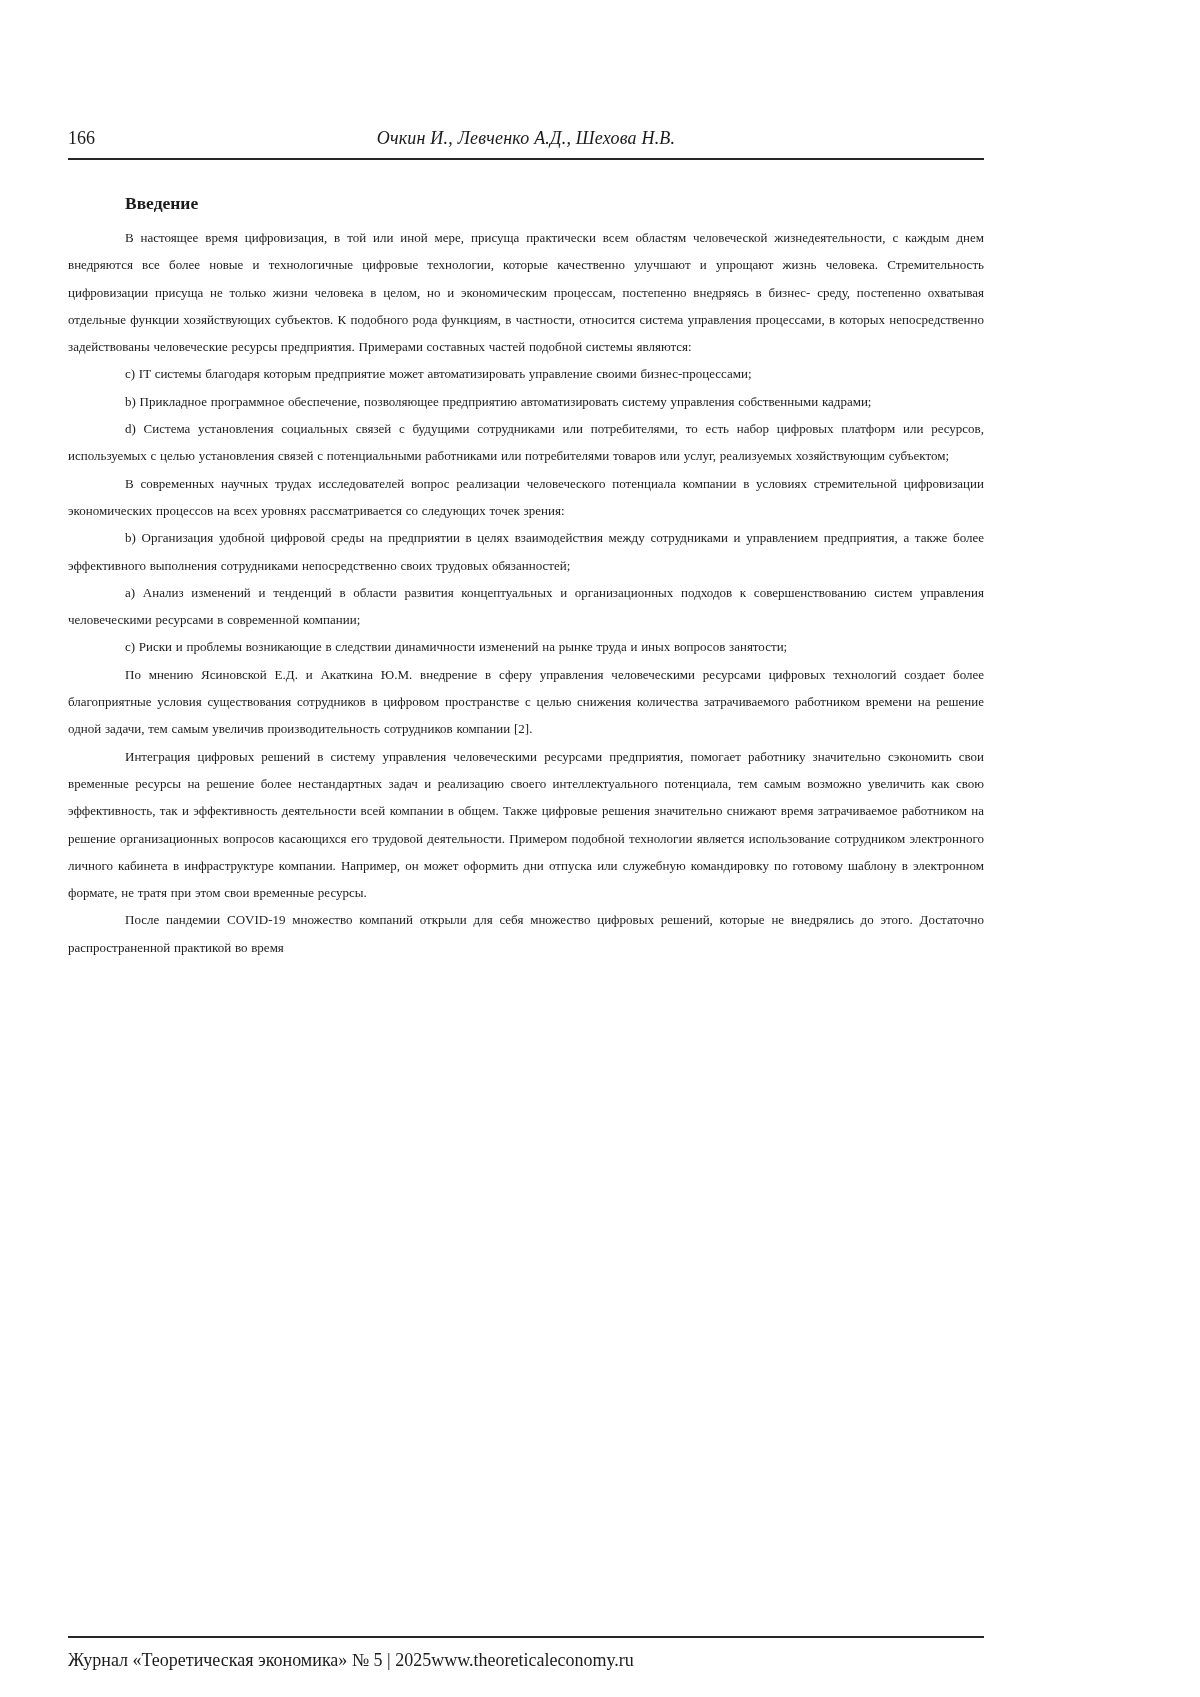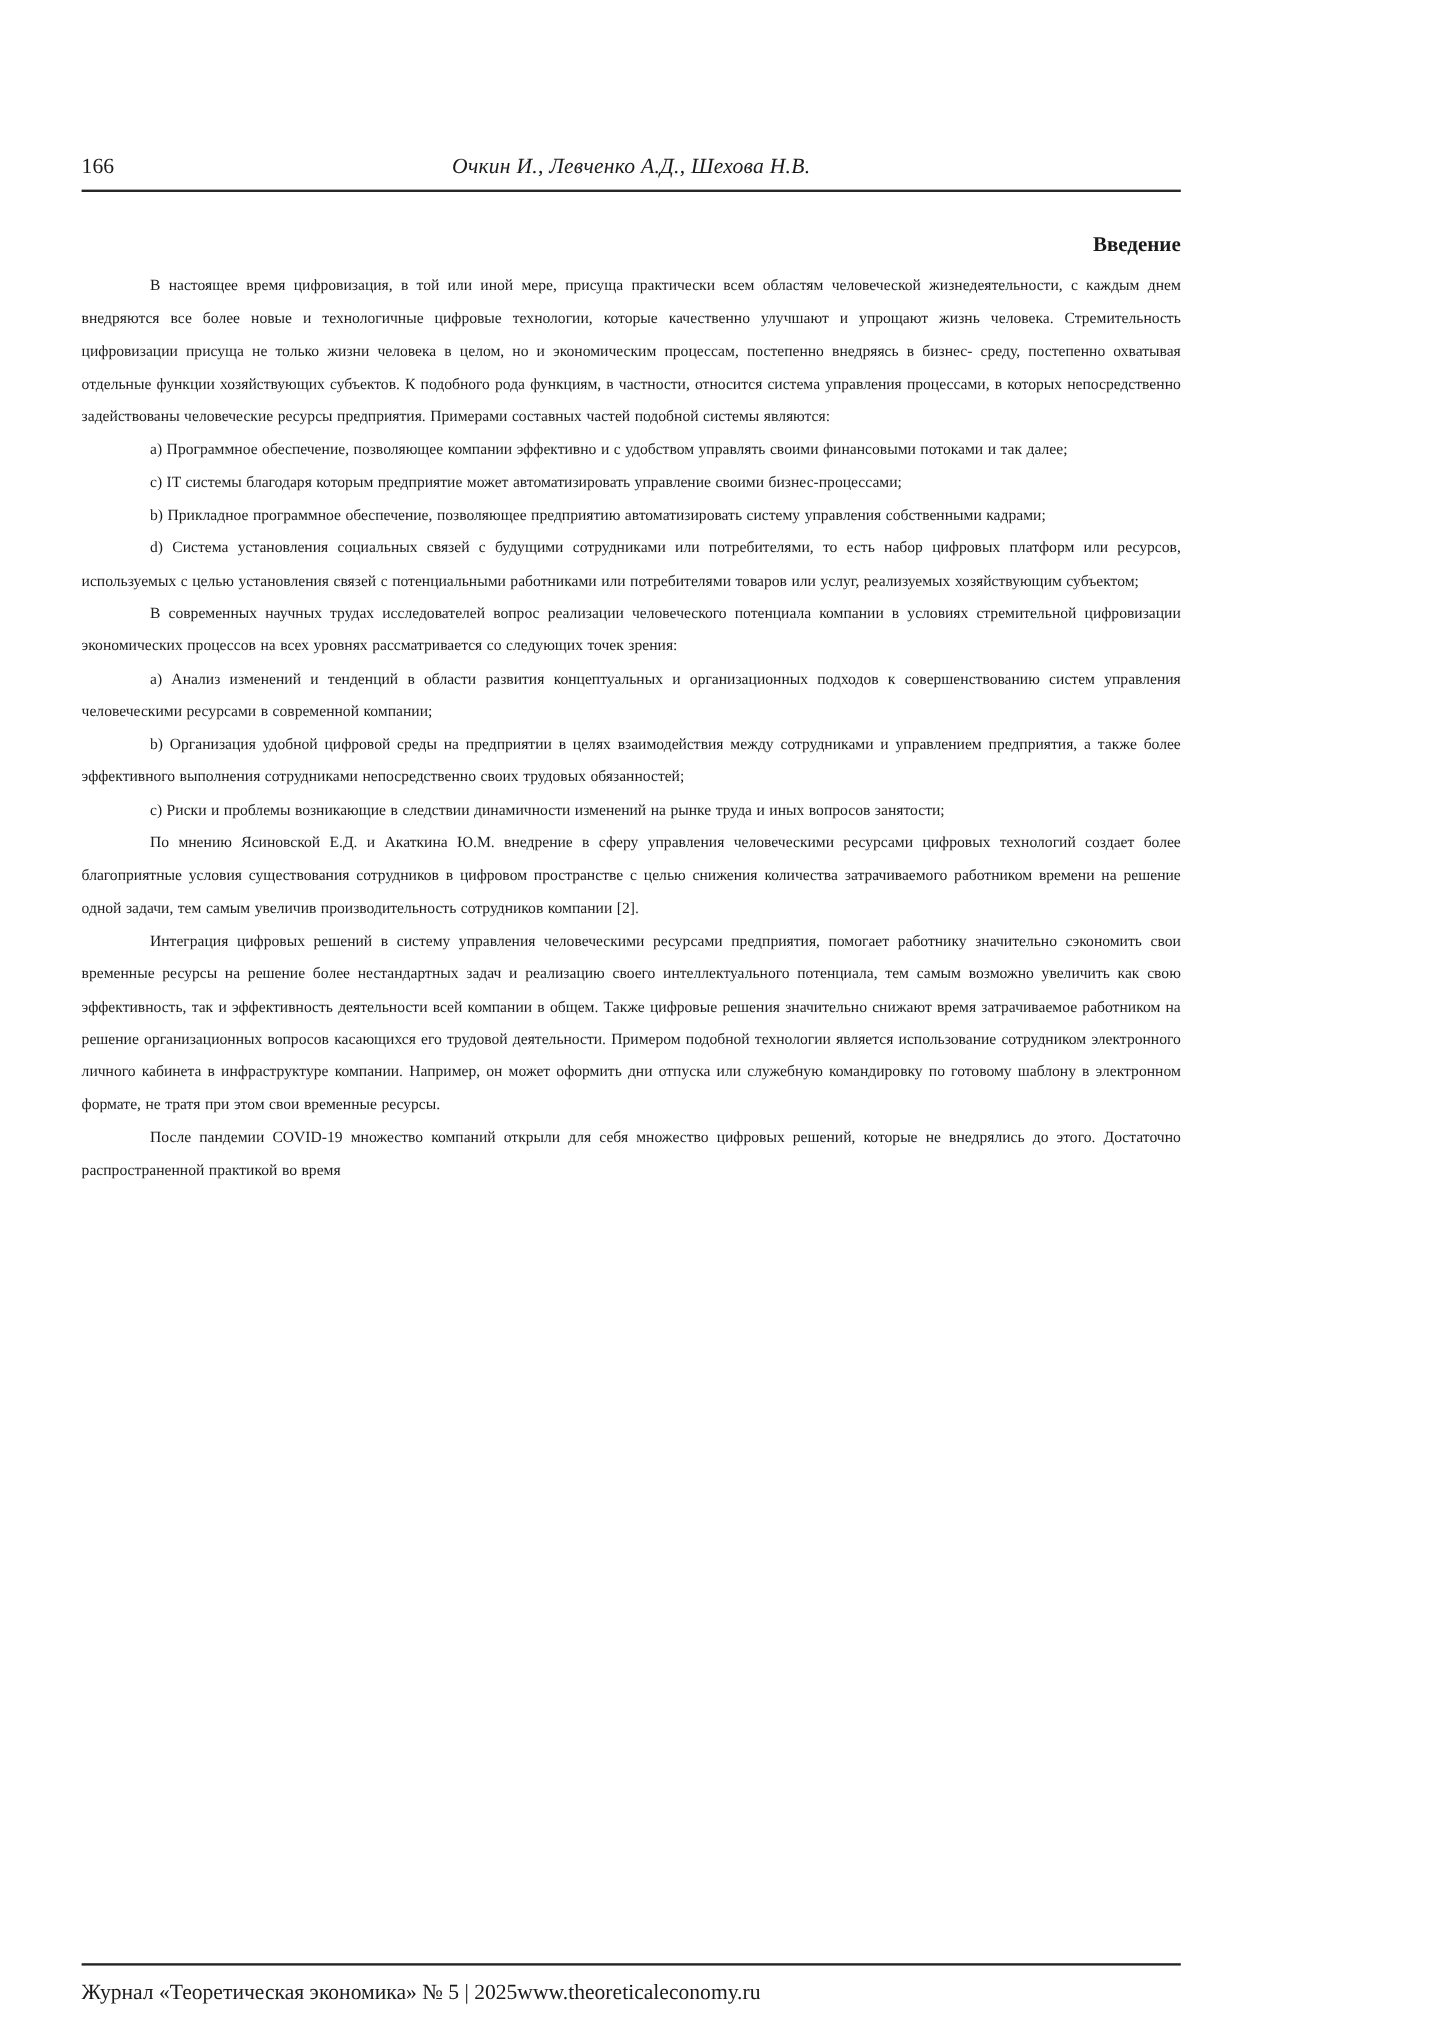--- a/index.html
+++ b/index.html
@@ -36,21 +36,20 @@
   }
   .page-body {
     margin-top: 30px;
   }
   .section-title {
     font-size: 17.5px;
     font-weight: bold;
     text-indent: 57px;
     margin-bottom: 7px;
     line-height: 27px;
-    text-align: right;
   }
   .para {
     font-size: 13px;
     line-height: 27.3px;
     text-align: justify;
     text-indent: 57px;
     word-spacing: 0.5px;
   }
   .page-footer {
     position: absolute;
@@ -72,27 +71,26 @@
   <header class="page-header">
     <span class="page-number">166</span>
     <span class="authors">Очкин И., Левченко А.Д., Шехова Н.В.</span>
     <span></span>
   </header>
 
   <main class="page-body">
     <h2 class="section-title">Введение</h2>
     <div id="paragraphs">
         <p class="para">В настоящее время цифровизация, в той или иной мере, присуща практически всем областям человеческой жизнедеятельности, с каждым днем внедряются все более новые и технологичные цифровые технологии, которые качественно улучшают и упрощают жизнь человека. Стремительность цифровизации присуща не только жизни человека в целом, но и экономическим процессам, постепенно внедряясь в бизнес- среду, постепенно охватывая отдельные функции хозяйствующих субъектов. К подобного рода функциям, в частности, относится система управления процессами, в которых непосредственно задействованы человеческие ресурсы предприятия. Примерами составных частей подобной системы являются:</p>
-        <p class="para">a) Программное обеспечение, позволяющее компании эффективно и с удобством управлять своими финансовыми потоками и так далее;</p>
         <p class="para">c) IT системы благодаря которым предприятие может автоматизировать управление своими бизнес-процессами;</p>
         <p class="para">b) Прикладное программное обеспечение, позволяющее предприятию автоматизировать систему управления собственными кадрами;</p>
         <p class="para">d) Система установления социальных связей с будущими сотрудниками или потребителями, то есть набор цифровых платформ или ресурсов, используемых с целью установления связей с потенциальными работниками или потребителями товаров или услуг, реализуемых хозяйствующим субъектом;</p>
         <p class="para">В современных научных трудах исследователей вопрос реализации человеческого потенциала компании в условиях стремительной цифровизации экономических процессов на всех уровнях рассматривается со следующих точек зрения:</p>
+        <p class="para">b) Организация удобной цифровой среды на предприятии в целях взаимодействия между сотрудниками и управлением предприятия, а также более эффективного выполнения сотрудниками непосредственно своих трудовых обязанностей;</p>
         <p class="para">a) Анализ изменений и тенденций в области развития концептуальных и организационных подходов к совершенствованию систем управления человеческими ресурсами в современной компании;</p>
-        <p class="para">b) Организация удобной цифровой среды на предприятии в целях взаимодействия между сотрудниками и управлением предприятия, а также более эффективного выполнения сотрудниками непосредственно своих трудовых обязанностей;</p>
         <p class="para">c) Риски и проблемы возникающие в следствии динамичности изменений на рынке труда и иных вопросов занятости;</p>
         <p class="para">По мнению Ясиновской Е.Д. и Акаткина Ю.М. внедрение в сферу управления человеческими ресурсами цифровых технологий создает более благоприятные условия существования сотрудников в цифровом пространстве с целью снижения количества затрачиваемого работником времени на решение одной задачи, тем самым увеличив производительность сотрудников компании [2].</p>
         <p class="para">Интеграция цифровых решений в систему управления человеческими ресурсами предприятия, помогает работнику значительно сэкономить свои временные ресурсы на решение более нестандартных задач и реализацию своего интеллектуального потенциала, тем самым возможно увеличить как свою эффективность, так и эффективность деятельности всей компании в общем. Также цифровые решения значительно снижают время затрачиваемое работником на решение организационных вопросов касающихся его трудовой деятельности. Примером подобной технологии является использование сотрудником электронного личного кабинета в инфраструктуре компании. Например, он может оформить дни отпуска или служебную командировку по готовому шаблону в электронном формате, не тратя при этом свои временные ресурсы.</p>
         <p class="para">После пандемии COVID-19 множество компаний открыли для себя множество цифровых решений, которые не внедрялись до этого. Достаточно распространенной практикой во время</p>
       </div>
   </main>
 
   <footer class="page-footer">
     <span>Журнал «Теоретическая экономика» № 5 | 2025</span>
     <span>www.theoreticaleconomy.ru</span>

